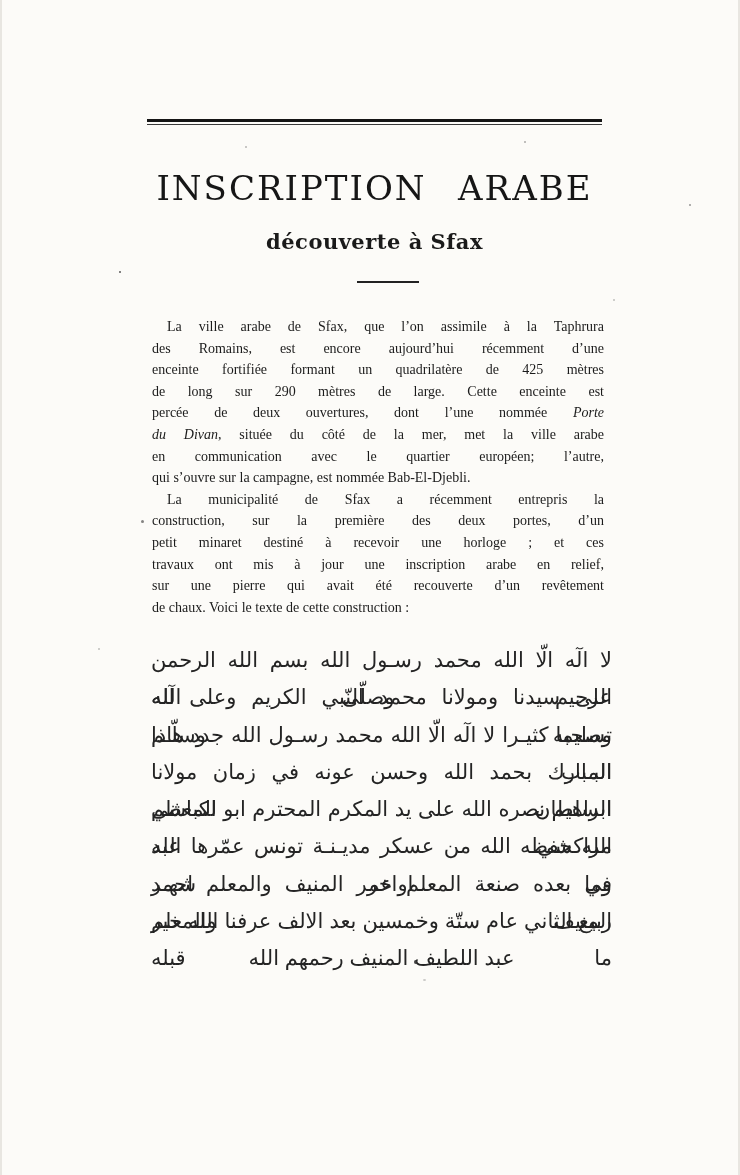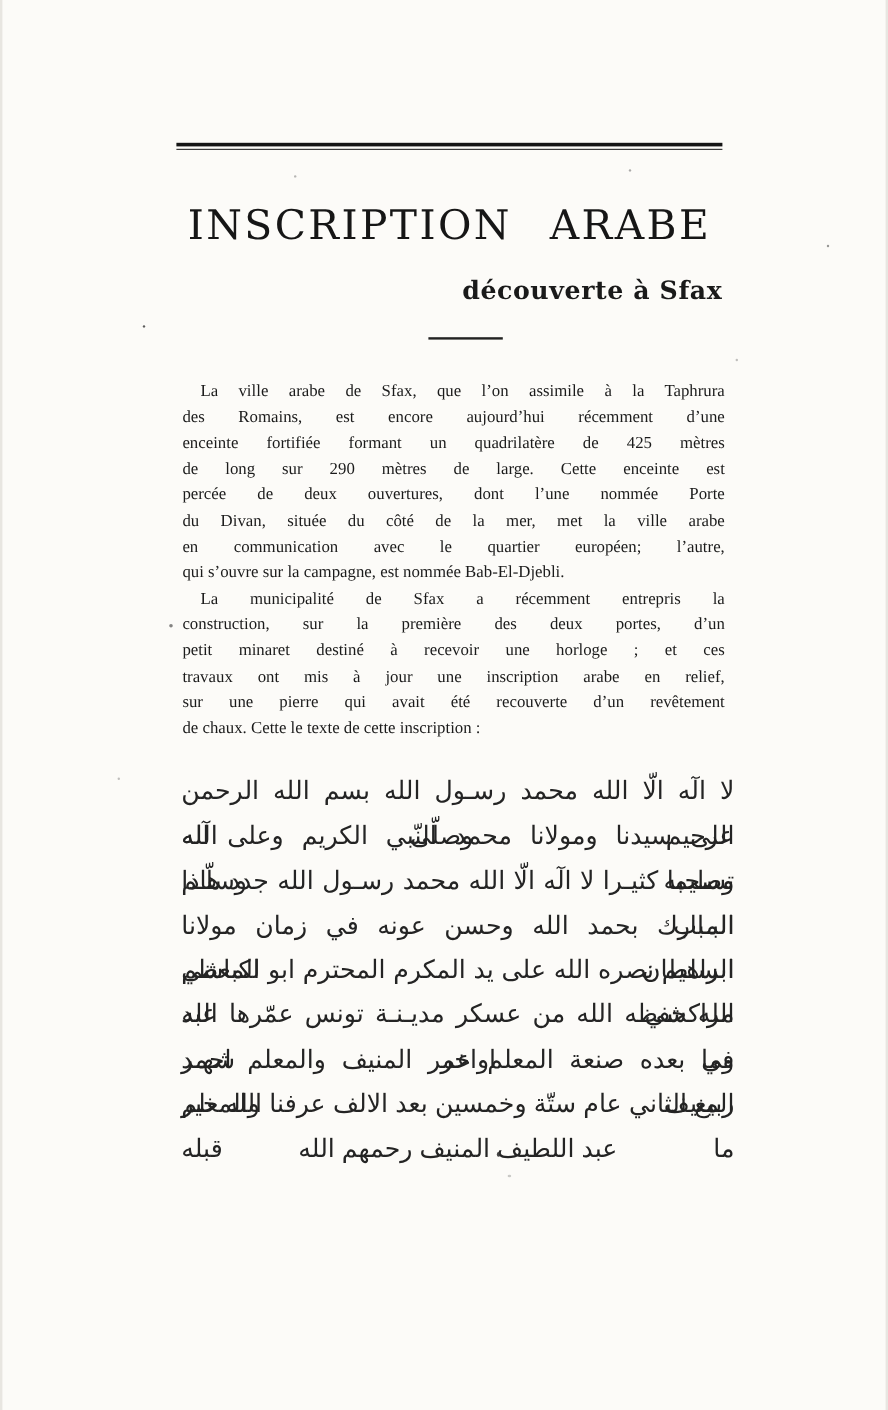--- a/index.html
+++ b/index.html
@@ -27,21 +27,21 @@
     margin:0;text-align:center;
     font-family:"DejaVu Serif","Liberation Serif",serif;
     font-weight:400;
     font-size:34px;
     letter-spacing:2px;
     word-spacing:0.55em;
     color:#161616;
   }
   .subtitle{
     position:absolute;left:145px;top:229px;width:455px;
-    margin:0;text-align:right;
+    margin:0;text-align:center;
     font-family:"DejaVu Serif","Liberation Serif",serif;
     font-weight:700;
     font-size:21px;
     letter-spacing:0.5px;
     color:#1a1a1a;
   }
   .sep{
     position:absolute;left:355px;top:281px;width:62px;height:2px;
     background:#222;
   }
@@ -51,21 +51,21 @@
     color:#1b1b1b;
   }
   .french .line{
     height:21.6px;line-height:21.6px;
     text-align:justify;
     text-align-last:justify;
     white-space:normal;
   }
   .french .line.last{text-align-last:left;}
   .french .line.indent{text-indent:15px;}
-  .it{}
+  .it{font-style:italic;}
   .arabic{
     position:absolute;left:149px;top:641px;width:461px;
     direction:rtl;
     font-family:Liberation Sans, sans-serif;
     font-size:21px;
     color:#242424;
   }
   .arabic .arline{
     height:37.3px;line-height:37.3px;
     text-align:justify;
@@ -96,21 +96,21 @@
       <div class="line"><span class="">de long sur 290 mètres de large. Cette enceinte est</span></div>
       <div class="line"><span class="">percée de deux ouvertures, dont l’une nommée </span><span class="it">Porte</span></div>
       <div class="line"><span class="it">du Divan</span><span class="">, située du côté de la mer, met la ville arabe</span></div>
       <div class="line"><span class="">en communication avec le quartier européen; l’autre,</span></div>
       <div class="line last"><span class="">qui s’ouvre sur la campagne, est nommée Bab-El-Djebli.</span></div>
       <div class="line indent"><span class="">La municipalité de Sfax a récemment entrepris la</span></div>
       <div class="line"><span class="">construction, sur la première des deux portes, d’un</span></div>
       <div class="line"><span class="">petit minaret destiné à recevoir une horloge ; et ces</span></div>
       <div class="line"><span class="">travaux ont mis à jour une inscription arabe en relief,</span></div>
       <div class="line"><span class="">sur une pierre qui avait été  recouverte d’un revêtement</span></div>
-      <div class="line last"><span class="">de chaux. Cette le texte de cette inscription :</span></div>
+      <div class="line last"><span class="">de chaux. Voici le texte de cette construction :</span></div>
     </div>
 
   <div class="arabic" id="arabic" dir="rtl" lang="ar">
       <div class="arline">لا الٓه الّا الله محمد رسـول الله بسم الله الرحمن الرحيم وصلّى الله</div>
       <div class="arline">على سيدنا ومولانا محمد النّبي الكريم وعلى آله وصحبه وسلّـم</div>
       <div class="arline">تسليما كثيـرا لا الٓه الّا الله محمد رسـول الله جدد هاذا البـاب</div>
       <div class="arline">المبارك بحمد الله وحسن عونه في زمان مولانا السلطان المعظم</div>
       <div class="arline">ابراهيم نصره الله على يد المكرم المحترم ابو لكباشي مراكشي عبد</div>
       <div class="arline">الله حفظه الله من عسكر مديـنـة تونس عمّرها الله في اواخر شهـر</div>
       <div class="arline">وما بعده صنعة المعلم عمر المنيف والمعلم احمد المنيف والمعلم</div>

